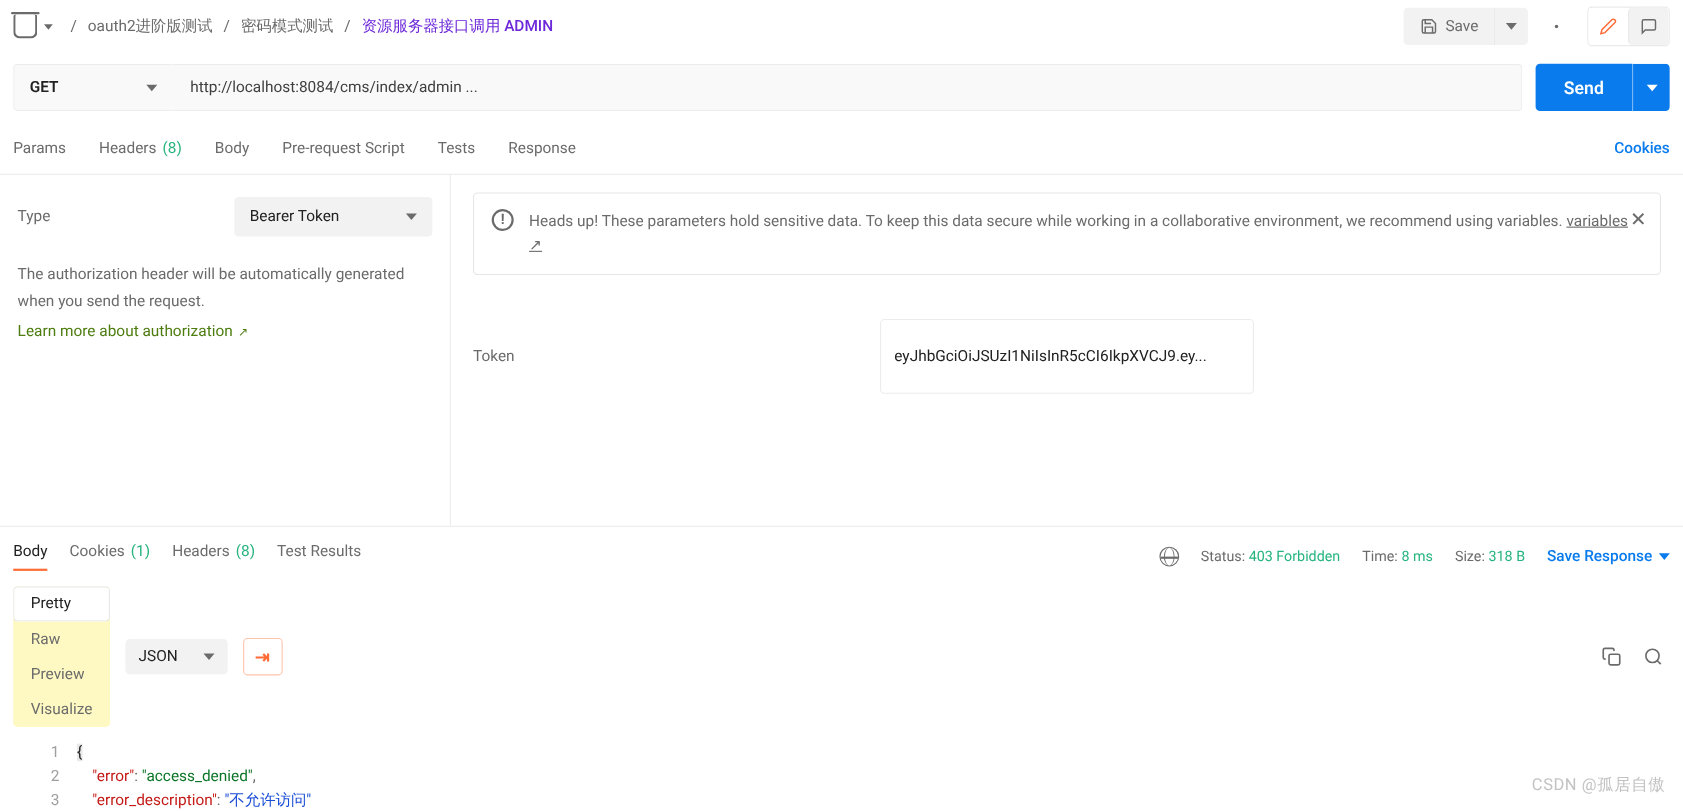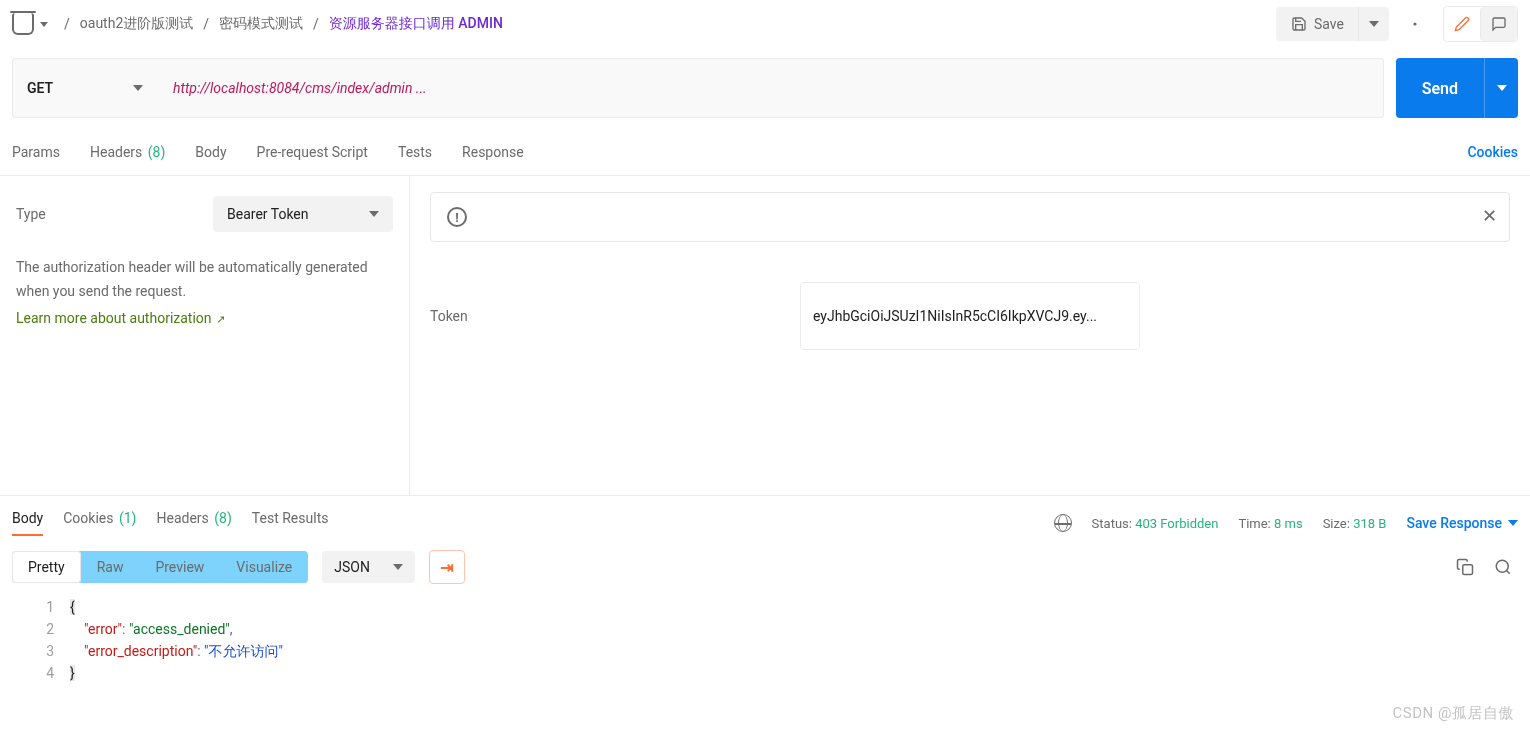--- a/index.html
+++ b/index.html
@@ -23,21 +23,21 @@
 .tb-more { margin: 0 10px; width:34px; justify-content:center; }
 .tb-right { display:flex; border:1px solid #eaeaea; border-radius:4px; overflow:hidden; }
 .tb-right .tb-btn { background:#fff; padding:0 10px; }
 .tb-right .tb-btn + .tb-btn { border-left:1px solid #eaeaea; background:#f2f2f2;}
 
 
 .urlbar { display:flex; padding: 10px 12px; gap:12px; align-items:stretch; }
 .method-box { display:flex; align-items:center; border:1px solid #ececec; background:#f9f9f9; width:145px; padding:0 14px; border-radius:4px 0 0 4px; border-right:none; cursor:pointer; justify-content:space-between; }
 .method-box .method-text { font-weight:600; }
 .url-input-wrap { flex:1; display:flex; }
-.url-input { flex:1; border:1px solid #ececec; background:#f9f9f9; padding: 0 16px; border-radius:0 4px 4px 0; font-size:14px; color:#be185d; height:60px; border-left:none;font-style:italic;}
+.url-input { flex:1; border:1px solid #ececec; background:#f9f9f9; padding: 0 16px; border-radius:0 4px 4px 0; font-size:14px; color:#404040; height:43px; border-left:none;}
 .send-group { display:flex; }
 .send-btn { background:#097bed; color:#fff; border:none; font-weight:600; font-size:16px; padding:12px 26px; border-radius:4px 0 0 4px; cursor:pointer; }
 .send-drop { background:#097bed; color:#fff; border:none; border-left:1px solid rgba(255,255,255,.25); border-radius:0 4px 4px 0; width:34px; cursor:pointer; display:flex; align-items:center; justify-content:center;}
 
 
 .req-tabs { display:flex; align-items:center; border-bottom:1px solid #ececec; padding: 0 12px; height:48px; gap:30px; }
 .req-tab { color:#6b6b6b; cursor:pointer; height:100%; display:flex; align-items:center; position:relative; }
 .req-tab.active { color:#212121; }
 .req-tab.active::after { content:""; position:absolute; left:0; right:0; bottom:-1px; height:2px; background:#ff6c37; }
 .dot-green { width:8px; height:8px; border-radius:50%; background:#26b47f; margin-left:6px; }
@@ -73,21 +73,21 @@
 .resp-spacer { flex:1; }
 .globe { width:18px; height:18px; border:1.5px solid #6b6b6b; border-radius:50%; position:relative; }
 .globe::before { content:""; position:absolute; top:0; bottom:0; left:50%; width:50%; border:1.5px solid #6b6b6b; border-radius:50%; transform:translateX(-50%); border-top:none; border-bottom:none;}
 .globe::after { content:""; position:absolute; left:0; right:0; top:50%; height:1.5px; background:#6b6b6b;}
 .meta { color:#6b6b6b; font-size:13px; }
 .meta .g { color:#26b47f; }
 .save-resp { color:#097bed; font-weight:500; cursor:pointer; display:flex; align-items:center; gap:6px;}
 
 
 .body-tb { display:flex; align-items:center; padding:8px 12px; gap:8px; }
-.view-tabs { display:flex; background:#7dd3fc; border-radius:4px; overflow:hidden; }
+.view-tabs { display:flex; background:#fef9c3; border-radius:4px; overflow:hidden;flex-direction:column; }
 .view-tab { padding:8px 16px; color:#6b6b6b; cursor:pointer; }
 .view-tab.active { background:#fff; color:#212121; box-shadow:inset 0 0 0 1px #e6e6e6; border-radius:4px; }
 .lang-sel { display:flex; align-items:center; gap:23px; background:#f2f2f2; padding:8px 12px; border-radius:4px; cursor:pointer; margin-left:6px;}
 .wrap-btn { width:36px; height:34px; border:1px solid #ffc4ad; border-radius:4px; display:flex; align-items:center; justify-content:center; margin-left:6px; cursor:pointer;}
 .wrap-icon { color:#ff6c37; font-size:16px; font-weight:700;}
 .body-tb-spacer { flex:1; }
 .tb-icon-btn { color:#6b6b6b; cursor:pointer; padding:6px; }
 
 
 .code { display:flex; font-family: Consolas, Monaco, monospace; font-size:14px; }
@@ -194,20 +194,24 @@
       </div>
     </div>
     <div class="auth-desc">The authorization header will be automatically generated when you send the request.</div>
     <span class="learn-link">
       <span>Learn more about authorization</span><span class="ext-icon"> ↗</span>
     </span>
   </div>
   <div class="auth-right">
     <div class="alert">
       <div class="info-circ">!</div>
+      <div class="alert-text">
+        <span>Heads up! These parameters hold sensitive data. To keep this data secure while working in a collaborative environment, we recommend using variables.</span>
+        <span class="alert-link"><span>variables</span> ↗</span>
+      </div>
       <span class="close">✕</span>
     </div>
     <div class="token-row">
       <div class="token-label">Token</div>
       <input class="token-input" value="eyJhbGciOiJSUzI1NiIsInR5cCI6IkpXVCJ9.ey..." style="">
     </div>
   </div>
 </div>
 
 <div class="resp-header">

